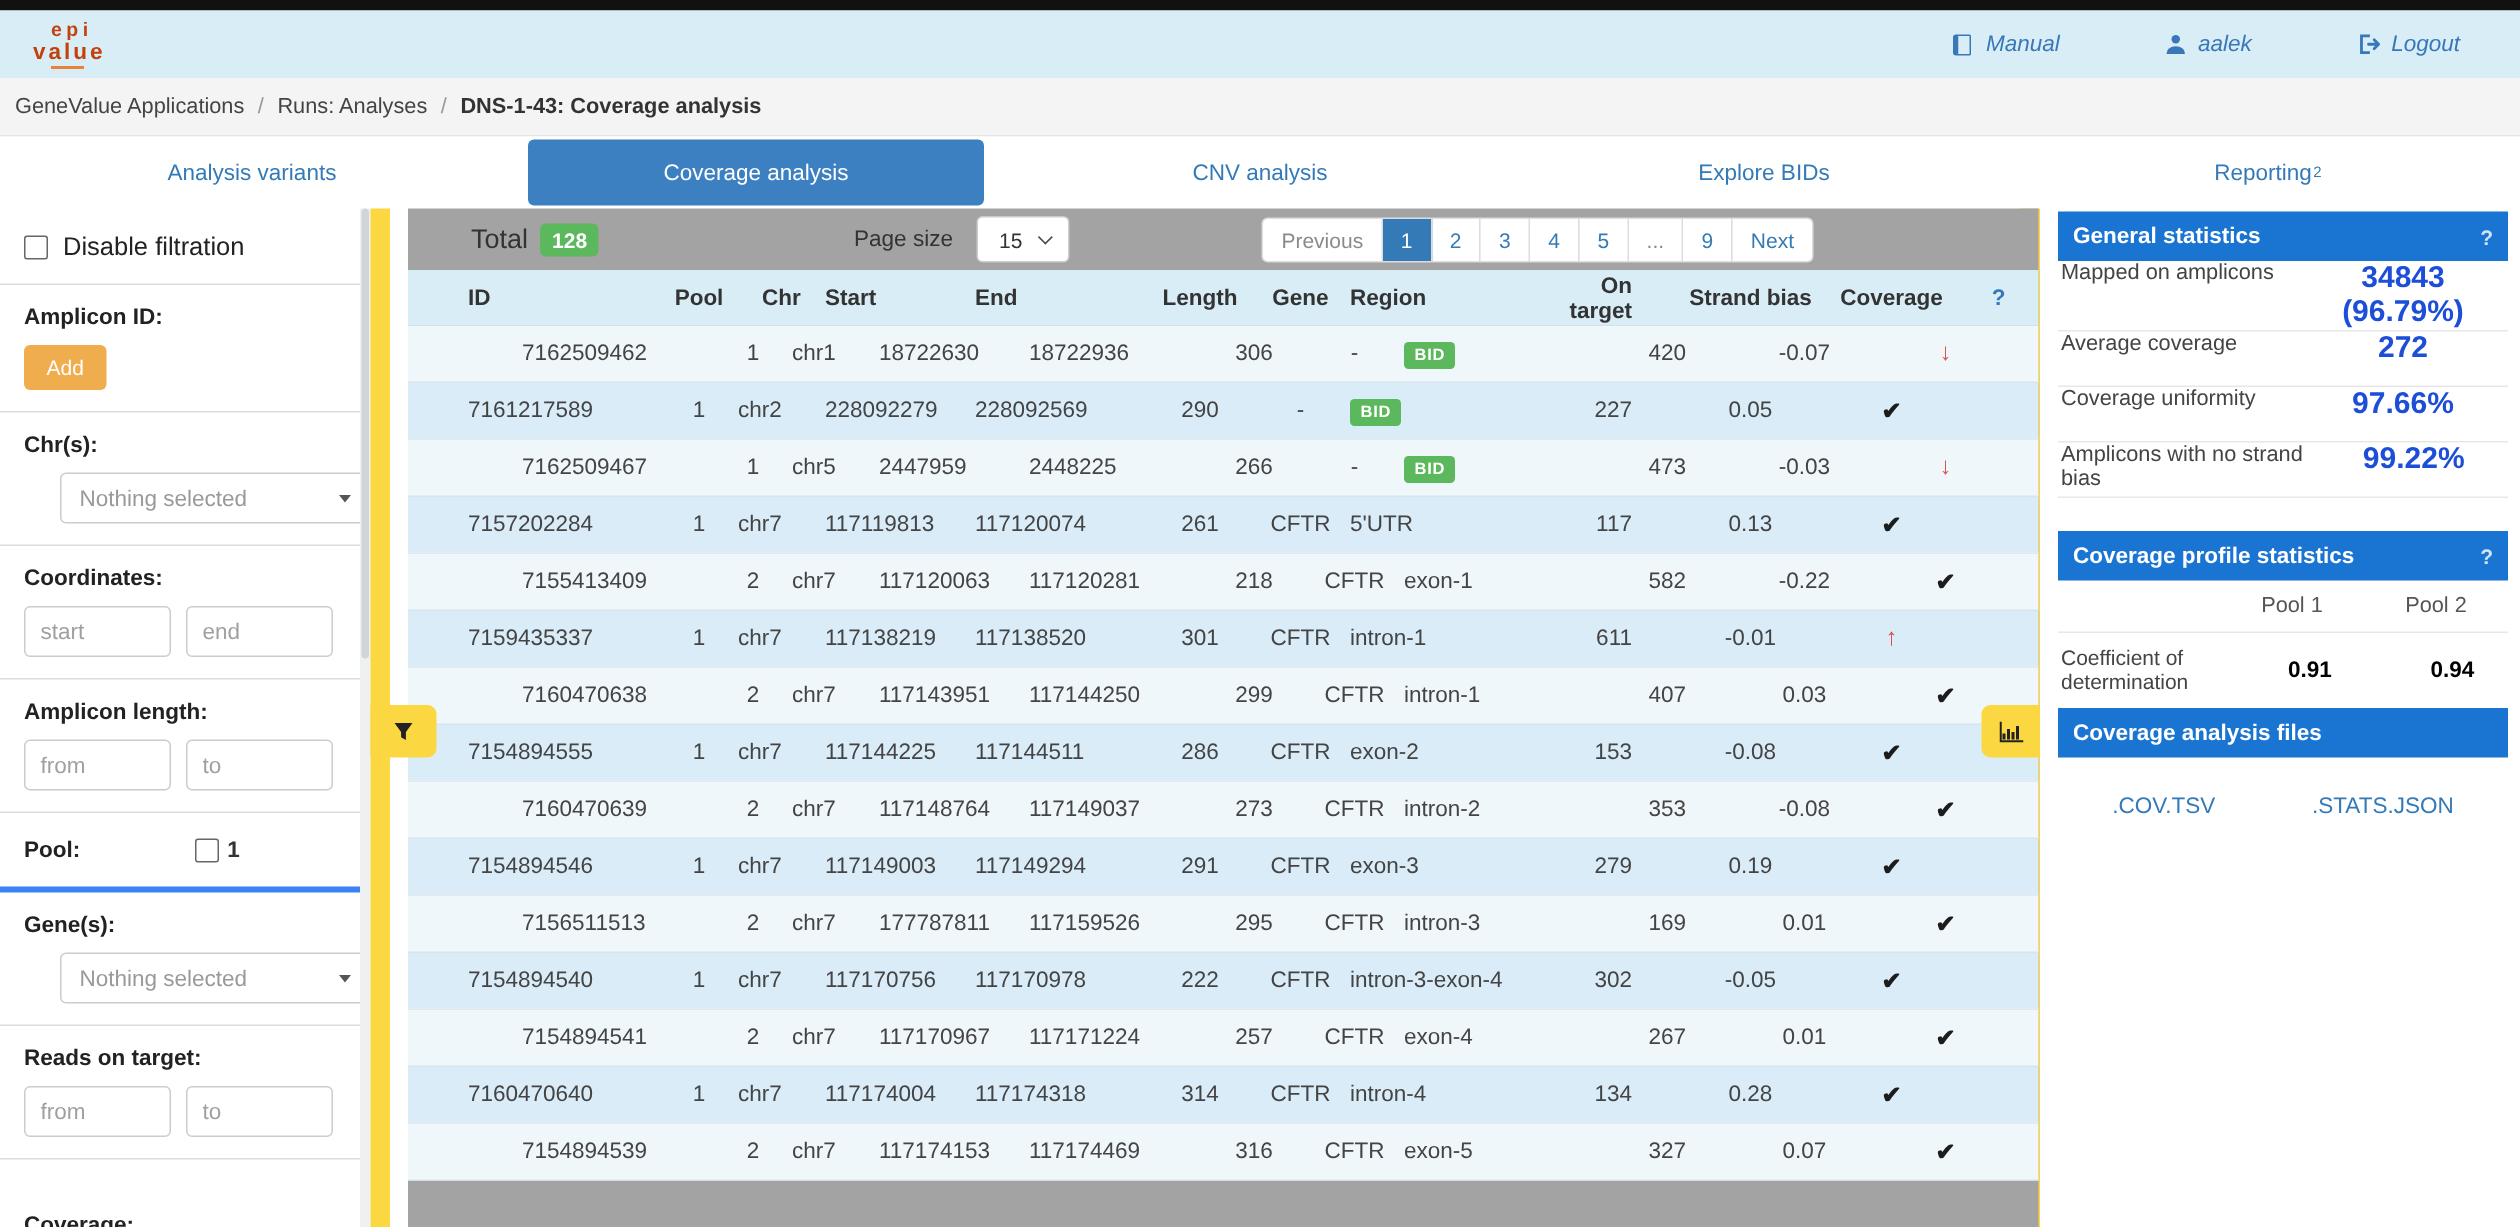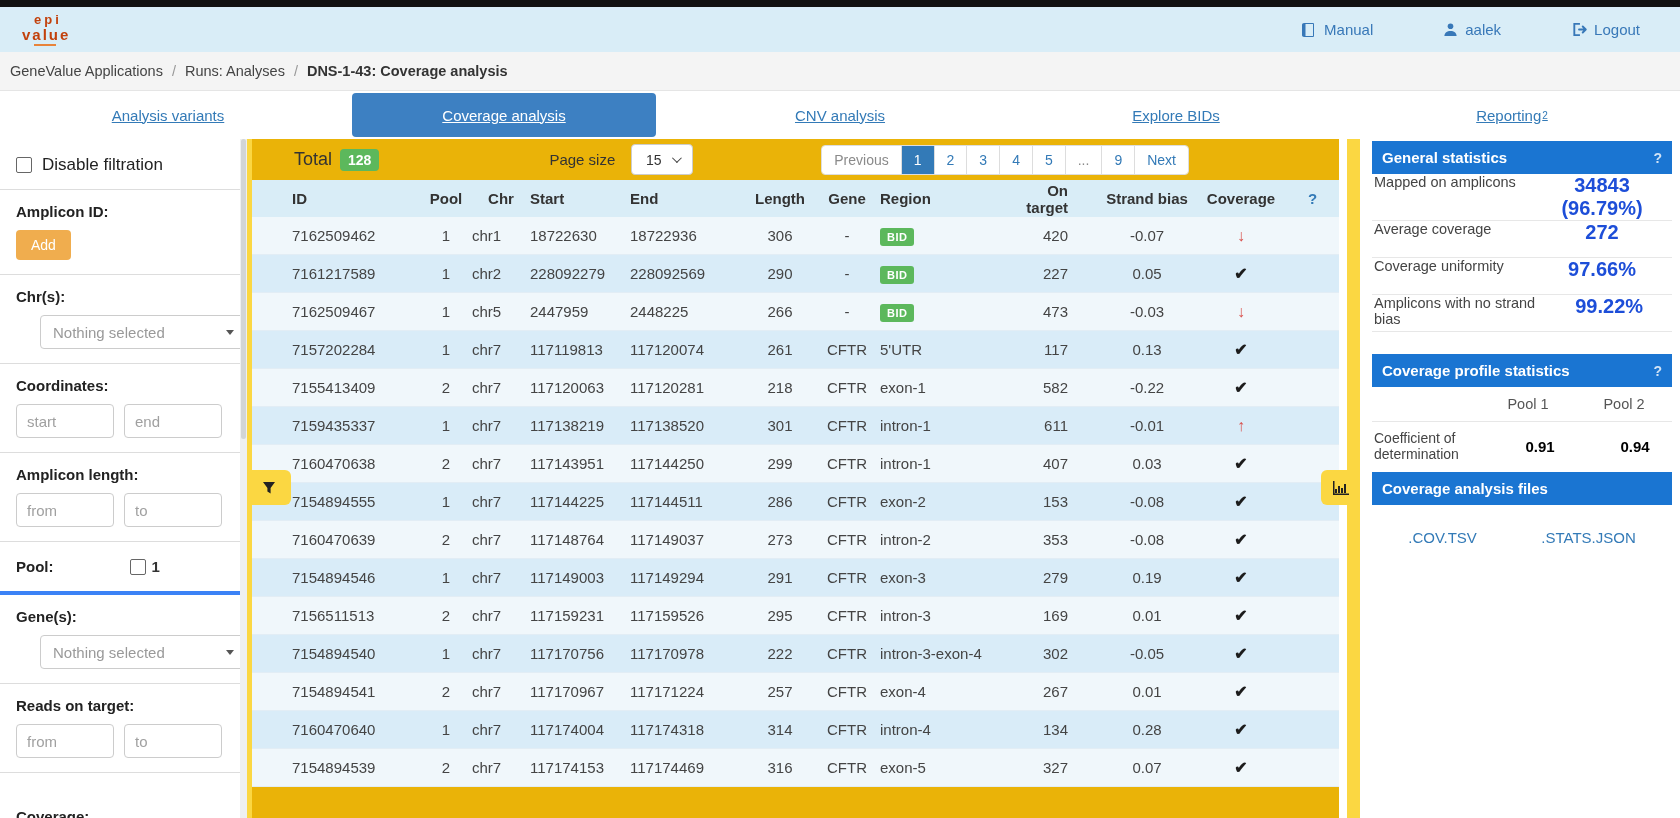--- a/index.html
+++ b/index.html
@@ -6,44 +6,44 @@
   html,body { width:1680px; height:818px; overflow:hidden; background:#fff;
     font-family:"Liberation Sans", sans-serif; color:#333; }
 
   
   .topbar { height:7px; background:#111; }
   .appbar { height:45px; background:#d9edf7; display:flex; align-items:center; padding:0 22px; }
   .logo { display:flex; flex-direction:column; line-height:1; color:#c2410c; font-weight:bold; }
   .logo .l1 { font-size:13px; letter-spacing:3px; margin-left:12px; }
   .logo .l2 { font-size:15px; letter-spacing:2px; margin-top:1px; }
   .logo .ul { width:22px; height:0; border-bottom:2px solid #e8833a; margin:2px 0 0 12px; }
-  .appbar-right { margin-left:auto; display:flex; align-items:flex-start; gap:70px; padding-right:18px; }
+  .appbar-right { margin-left:auto; display:flex; align-items:flex-start; gap:70px; padding-right:18px;font-style:italic; }
   .hlink { display:flex; align-items:center; gap:7px; color:#3878b8; font-size:15px; cursor:pointer; }
   .hlink svg { display:block; }
 
   .breadcrumb { height:39px; background:#f4f4f4; border-bottom:1px solid #e5e5e5;
     display:flex; align-items:center; padding:0 10px; font-size:14.5px; color:#444; gap:9px; }
   .breadcrumb .sep { color:#999; }
   .breadcrumb .last { font-weight:bold; color:#333; }
 
   
   .tabs { height:48px; background:#fff; display:flex; align-items:stretch; }
   .tab { flex:1; display:flex; align-items:center; justify-content:center;
-    color:#337ab7; font-size:15px; cursor:pointer; border-radius:4px; margin:2px 16px;text-decoration:underline; }
+    color:#337ab7; font-size:15px; cursor:pointer; border-radius:4px; margin:2px 16px; }
   .tab.active { background:#3d80c2; color:#fff; }
   .tab sup { font-size:10px; vertical-align:super; margin-left:1px; }
 
   
   .main { position:relative; height:679px; background:#fff; }
   .sidebar   { position:absolute; left:0; top:0; bottom:0; width:240px; background:#fff; overflow:hidden; }
   .side-scroll { position:absolute; left:240px; top:0; bottom:0; width:7px; background:#eef0f1; }
   .side-scroll .thumb { position:absolute; top:0; left:1px; width:5px; height:300px; background:#d2d5d7; border-radius:3px; }
   .ystrip-l { position:absolute; left:247px; top:0; bottom:0; width:13px; background:#fbd742; }
   .ystrip-r { position:absolute; left:1347px; top:0; bottom:0; width:13px; background:#fbd742; }
-  .center   { position:absolute; left:252px; top:0; bottom:0; width:1087px; background:#eab308; }
+  .center   { position:absolute; left:272px; top:0; bottom:0; width:1087px; background:#a3a3a3; }
   .rightpanel { position:absolute; left:1360px; top:0; bottom:0; width:320px; background:#fff; padding:2px 8px 0 12px; }
 
   .side-tab { position:absolute; top:331px; height:35px; background:#fbd742; z-index:5;
     display:flex; align-items:center; justify-content:center; cursor:pointer; }
   .side-tab.filter { left:247px; width:44px; border-radius:0 6px 6px 0; }
   .side-tab.chart  { left:1321px; width:39px; border-radius:6px 0 0 6px; }
   .side-tab svg { display:block; }
 
   
   .sb-section { padding:13px 0 14px 16px; border-bottom:1px solid #ddd; }
@@ -81,21 +81,21 @@
     border-right:1px solid #ddd; text-align:center; cursor:pointer; }
   .pg:last-child { border-right:none; }
   .pg.active { background:#337ab7; color:#fff; }
   .pg.muted { color:#8a8a8a; }
 
   
   .grid { display:grid; grid-template-columns:40px 128px 52px 58px 100px 116px 68px 66px 128px 90px 98px 90px 1fr;
     align-items:center; }
   .thead { height:37px; background:#d9edf7; font-weight:bold; font-size:15px; color:#333; }
   .trow { height:38px; font-size:15px; color:#444; border-bottom:1px solid #e2edf5; }
-  .trow.odd  { background:#f0f7fb; }
+  .trow.odd  { background:#f0f7fb;padding-left:36px; }
   .trow.even { background:#d9ecf8; }
   .c-left { text-align:left; } .c-center { text-align:center; }
   .c-right { text-align:right; padding-right:30px; }
   .drag { width:15px; height:12px; margin-left:12px; cursor:grab;
     background:repeating-linear-gradient(to bottom,#c3cad0 0 2px,transparent 2px 5px); }
   .badge-bid { background:#5cb85c; color:#fff; font-weight:bold; font-size:11px;
     border-radius:3px; padding:3px 7px; letter-spacing:.5px; }
   .cov { font-weight:bold; font-size:16px; }
   .cov.down,.cov.up { color:#d9534f; }
   .cov.ok { color:#1c1c1c; }
@@ -470,21 +470,21 @@
           <span class="c-right">279</span>
           <span class="c-center">0.19</span>
           <span class="c-center"><span class="cov ok">✔</span></span>
           <span></span>
         </div>
         <div class="trow grid odd">
           <span><span class="drag"></span></span>
           <span class="c-left">7156511513</span>
           <span class="c-center">2</span>
           <span class="c-left">chr7</span>
-          <span class="c-left">117159231</span>
+          <span class="c-left">177787811</span>
           <span class="c-left">117159526</span>
           <span class="c-center">295</span>
           <span class="c-center">CFTR</span>
           <span class="c-left">intron-3</span>
           <span class="c-right">169</span>
           <span class="c-center">0.01</span>
           <span class="c-center"><span class="cov ok">✔</span></span>
           <span></span>
         </div>
         <div class="trow grid even">

